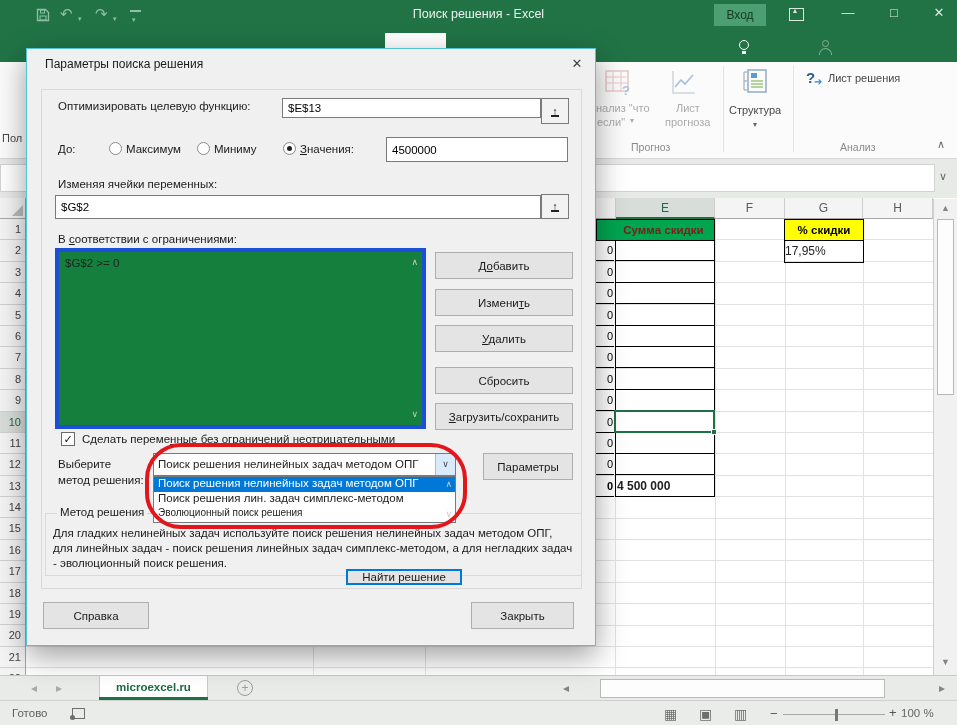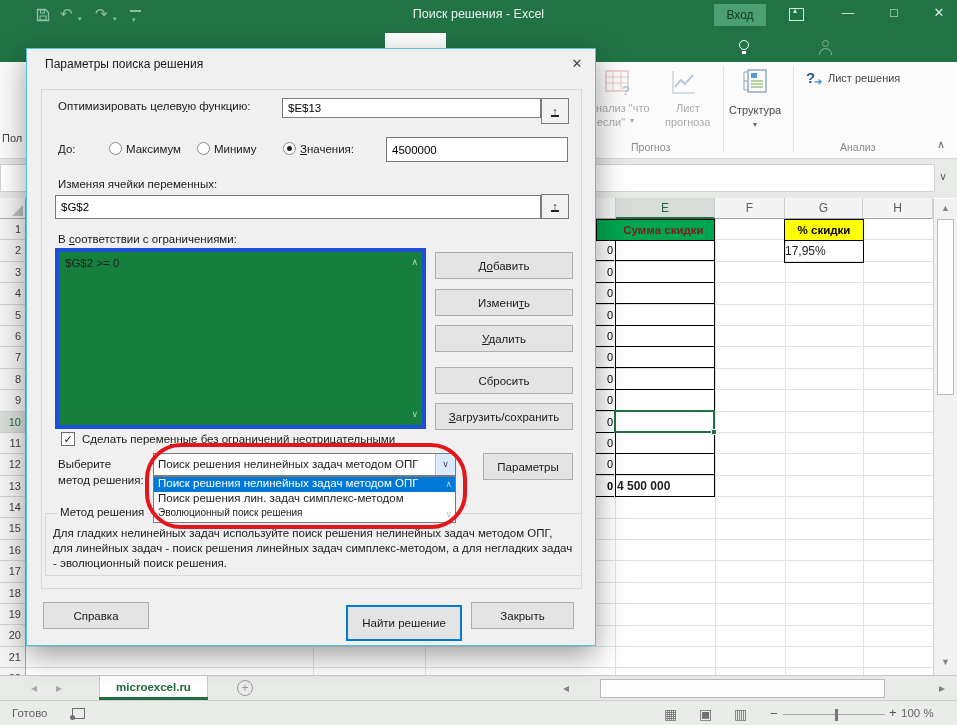--- a/index.html
+++ b/index.html
@@ -304,19 +304,19 @@
       <div style="height:15px;background:#0078d7;color:#fff;font-size:11.5px;padding-left:4px;white-space:nowrap;overflow:hidden">Поиск решения нелинейных задач методом ОПГ</div>
       <div style="height:15px;font-size:11.5px;padding-left:4px;white-space:nowrap;overflow:hidden">Поиск решения лин. задач симплекс-методом</div>
       <div style="height:15px;font-size:10px;padding-left:4px;white-space:nowrap;overflow:hidden">Эволюционный поиск решения</div>
       <span class="scrl" style="right:3px;top:3px">∧</span>
       <span class="scrl" style="right:3px;bottom:3px">∨</span>
     </div>
 
     <button class="wbtn" style="left:456px;top:404px;width:90px;height:27px">Параметры</button>
 
     <button class="wbtn" style="left:16px;top:553px;width:106px;height:27px">Справка</button>
-    <button class="wbtn" style="left:319px;top:556px;width:116px;height:36px;border:2px solid #0078d7">Найти решение</button>
+    <button class="wbtn" style="left:319px;top:520px;width:116px;height:16px;border:2px solid #0078d7">Найти решение</button>
     <button class="wbtn" style="left:444px;top:553px;width:103px;height:27px">Закрыть</button>
   </div>
 
   <div class="abs annot"></div>
 
 </div>
 
 </body></html>

